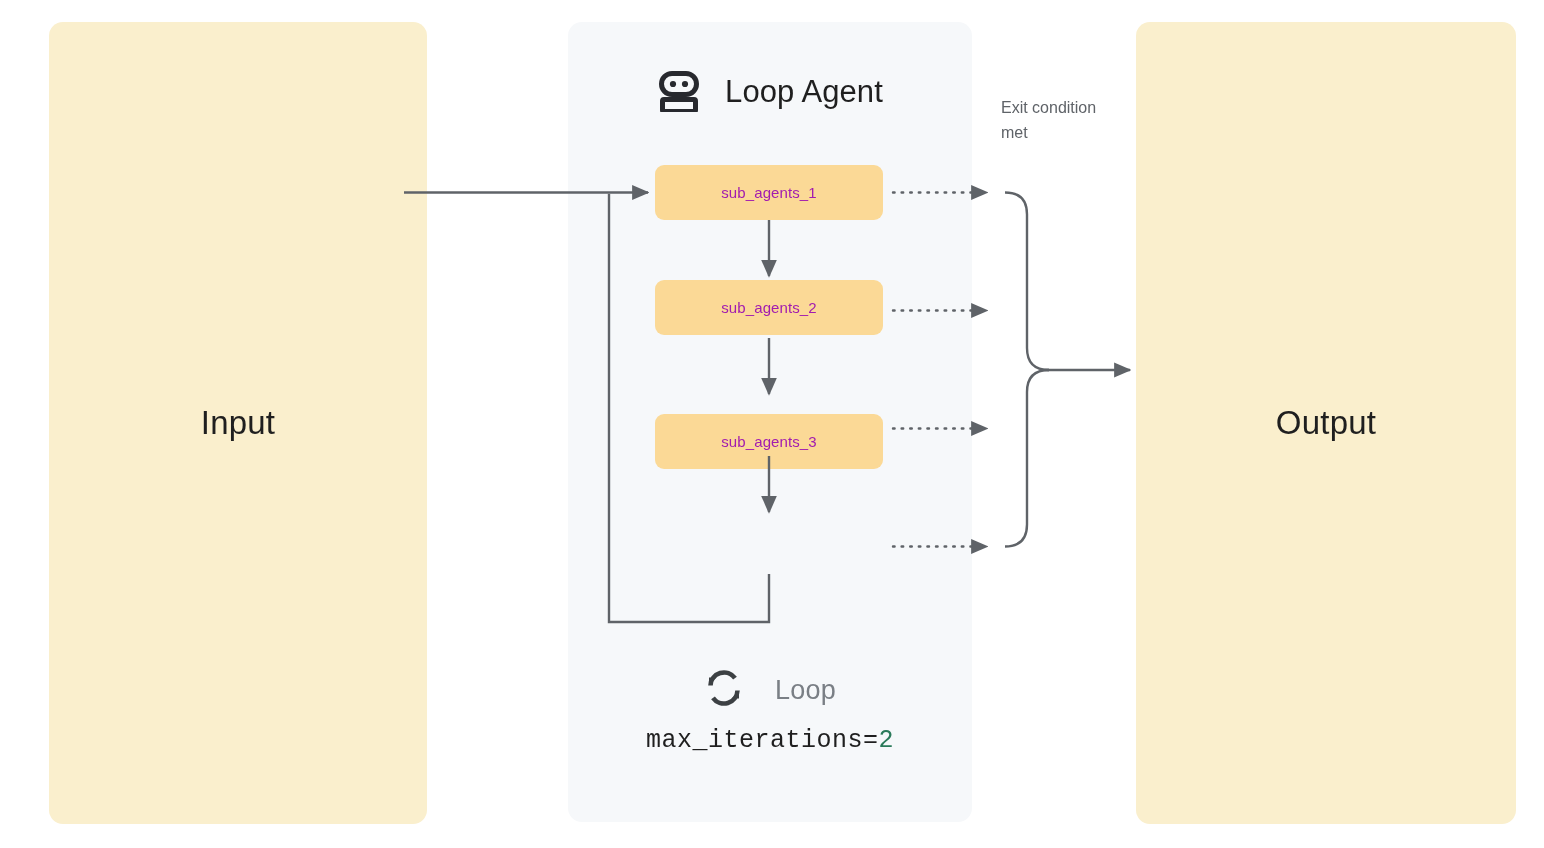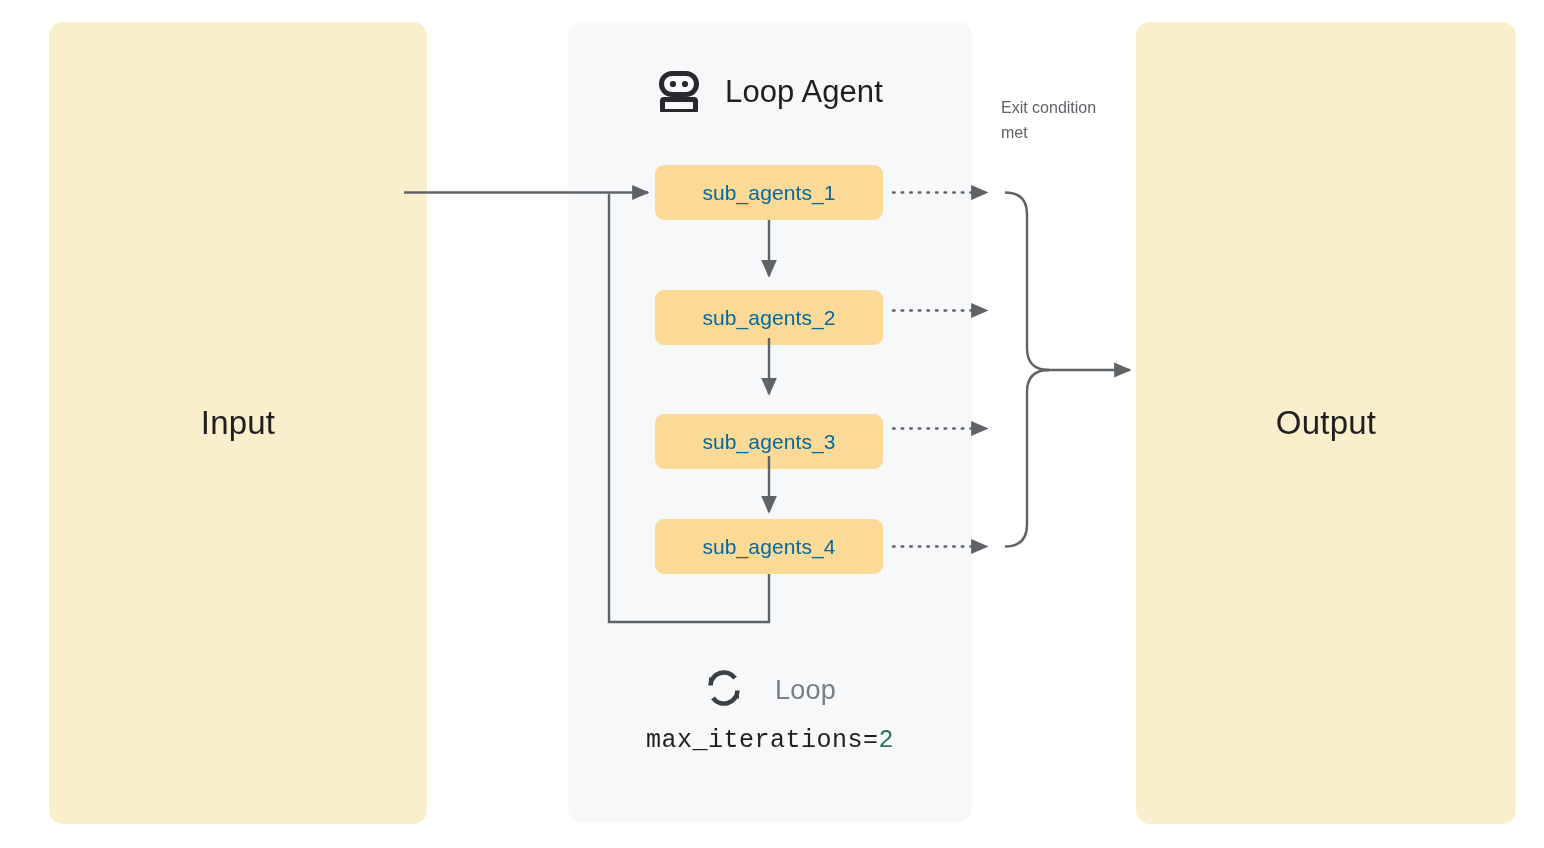--- a/index.html
+++ b/index.html
@@ -75,22 +75,22 @@
     left: 655px;
     width: 228px;
     height: 55px;
     background: #FBD996;
     border-radius: 9px;
     display: flex;
     align-items: center;
     justify-content: center;
   }
   .agent-label {
-    font-size: 21px;
-    color: #0369a1;
+    font-size: 15px;
+    color: #a21caf;
     letter-spacing: 0.1px;
   }
 
   
   #loop-footer {
     position: absolute;
     left: 568px;
     top: 668px;
     width: 404px;
     text-align: center;
@@ -156,28 +156,25 @@
           <rect x="5.5" y="31.5" width="33" height="12" rx="1.5" ry="1.5" fill="none" stroke="#27292e" stroke-width="5"></rect>
         </svg>
       </span>
       <span class="header-title">Loop Agent</span>
     </div>
   </div>
 
   <div class="agent-box" style="top:165px">
     <span class="agent-label">sub_agents_1</span>
   </div>
-  <div class="agent-box" style="top:290px">
+  <div class="agent-box" style="top:280px">
     <span class="agent-label">sub_agents_2</span>
   </div>
   <div class="agent-box" style="top:414px">
     <span class="agent-label">sub_agents_3</span>
-  </div>
-  <div class="agent-box" style="top:519px">
-    <span class="agent-label">sub_agents_4</span>
   </div>
 
   <div id="loop-footer">
     <div id="loop-footer-row">
       <span class="loop-icon">
         <svg width="40" height="40" viewBox="0 0 40 40">
           <path d="M6.5 17.5 A13.5 13.5 0 0 1 31 10.2" fill="none" stroke="#3c4043" stroke-width="4.6" stroke-linecap="butt"></path>
           <path d="M12.6 9.4 L5.0 9.4 L5.0 17.0 Z" fill="#3c4043"></path>
           <path d="M33.5 22.5 A13.5 13.5 0 0 1 9 29.8" fill="none" stroke="#3c4043" stroke-width="4.6" stroke-linecap="butt"></path>
           <path d="M27.4 30.6 L35.0 30.6 L35.0 23.0 Z" fill="#3c4043"></path>

